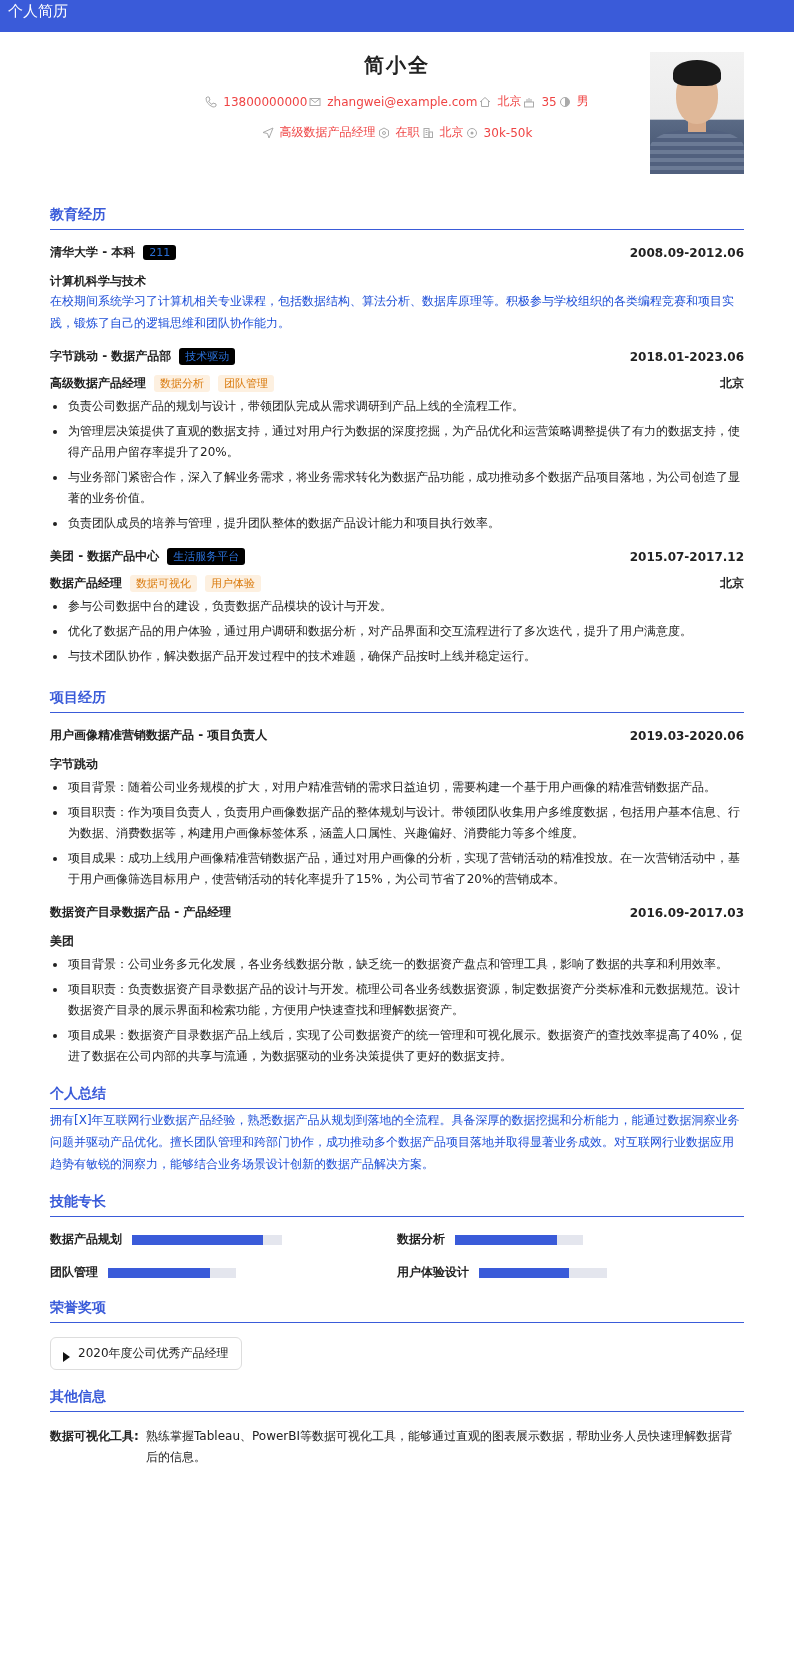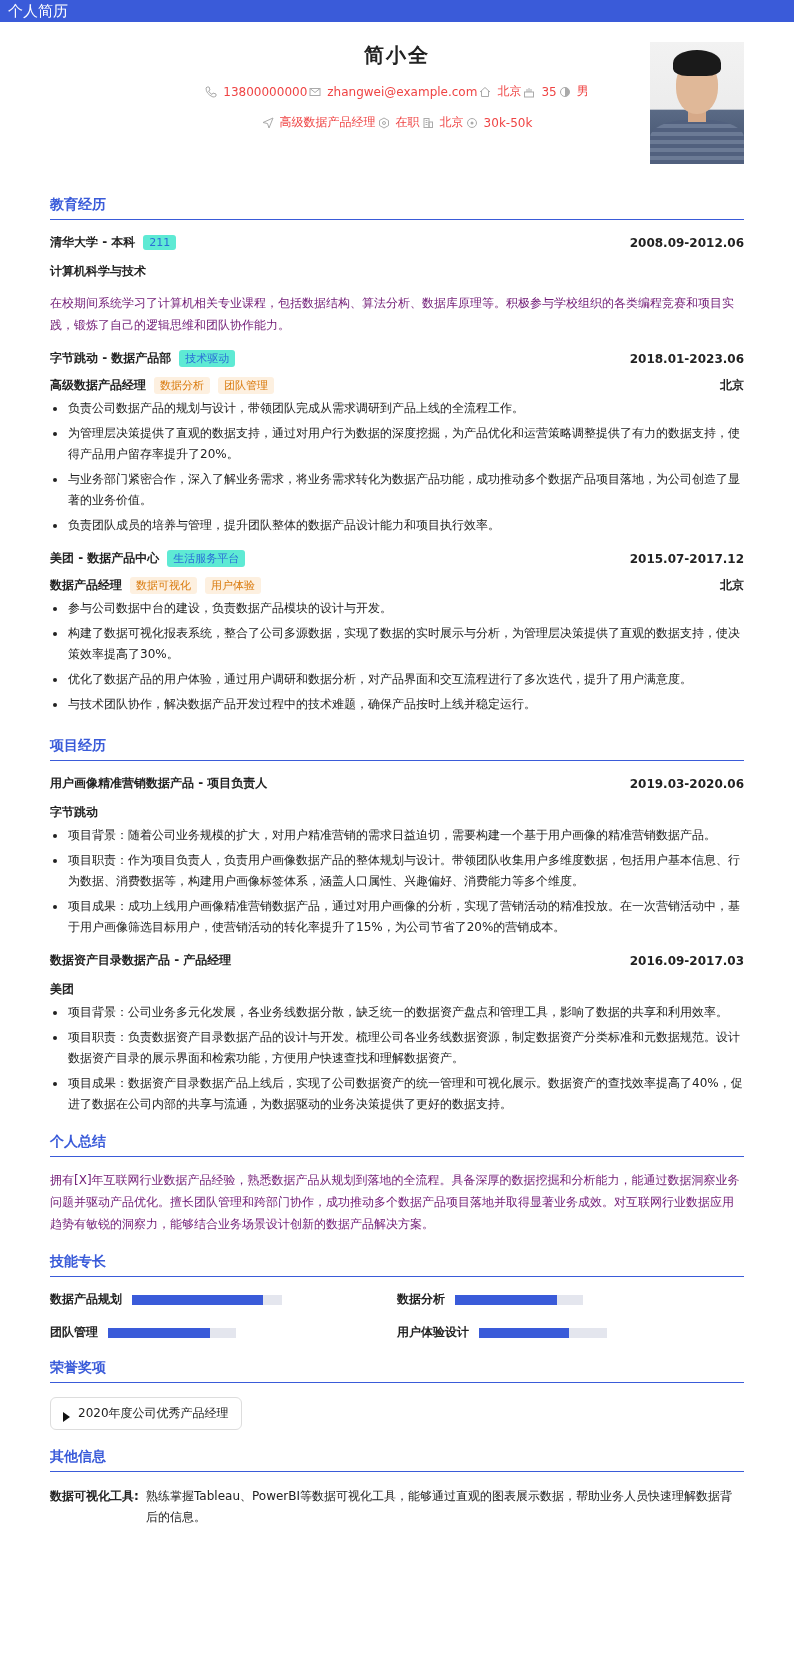--- a/index.html
+++ b/index.html
@@ -1,38 +1,38 @@
 <!DOCTYPE html>
 <html><head>
 <meta charset="utf-8">
 <style>
   * { box-sizing: border-box; margin: 0; padding: 0; }
   body { width: 794px; height: 1672px; background: #fff; font-family: "DejaVu Sans", "Liberation Sans", sans-serif; color: #222; font-size: 12px; overflow: hidden; }
-  .topbar { height: 22px; background: #3a5bd9; color: #fff; font-size: 15px; padding: 0 8px; line-height: 22px; }
+  .topbar { height: 32px; background: #3a5bd9; color: #fff; font-size: 15px; padding: 0 8px; line-height: 22px; }
   .wrap { padding: 0 50px; position: relative; }
   .header { position: relative; height: 160px; }
   .name { text-align: center; font-size: 20px; font-weight: bold; padding-top: 20px; letter-spacing: 2px; }
   .inforow { display: flex; justify-content: center; align-items: center; gap: 2px; font-size: 12px; color: #ef4444; margin-top: 14px; }
   .inforow2 { margin-top: 14px; }
   .info-item { display: flex; align-items: center; gap: 6px; }
   .ic { width: 12px; height: 12px; display: inline-flex; align-items: center; justify-content: center; color: #aaa; }
   .ic svg { width: 12px; height: 12px; }
   .photo { position: absolute; right: 0; top: 20px; width: 94px; height: 122px; background: linear-gradient(#f2f2f2 0%, #ececec 55%, #5a6a85 56%, #3f4e6a 100%); overflow: hidden; }
   .photo .face { position: absolute; left: 26px; top: 18px; width: 42px; height: 54px; background: #e0b898; border-radius: 45% 45% 48% 48%; }
   .photo .hair { position: absolute; left: 23px; top: 8px; width: 48px; height: 26px; background: #1a1a1a; border-radius: 50% 50% 30% 30%; }
   .photo .neck { position: absolute; left: 38px; top: 66px; width: 18px; height: 14px; background: #d6a988; }
   .photo .shirt { position: absolute; left: 0; top: 78px; width: 94px; height: 44px; background: repeating-linear-gradient(#51607e 0 4px, #6b7a95 4px 8px); border-radius: 40% 40% 0 0; }
   .section-title { color: #3a5bd9; font-size: 14px; font-weight: bold; border-bottom: 1px solid #3a5bd9; padding-bottom: 5px; margin-top: 18px; }
   .row { display: flex; justify-content: space-between; align-items: center; margin-top: 14px; font-weight: bold; font-size: 12px; }
   .row-left { display: flex; align-items: center; gap: 8px; }
   .tag { font-weight: normal; font-size: 11px; padding: 1px 6px; border-radius: 3px; }
-  .tag.blue { background: #5eead4; color: #2a6fd6; }
+  .tag.blue { background: #000000; color: #2a6fd6; }
   .tag.orange { background: #fdf0e0; color: #d9790b; }
   .sub { font-weight: bold; margin-top: 12px; font-size: 12px; }
-  .para { margin-top: 12px; line-height: 22px; font-size: 12px; color: #701a75; }
+  .para { margin-top: 0; line-height: 22px; font-size: 12px; color: #1d4ed8; }
   ul.bullets { list-style: none; margin-top: 4px; }
   ul.bullets li { position: relative; padding-left: 18px; line-height: 21px; margin-top: 4px; font-size: 12px; }
   ul.bullets li::before { content: ""; position: absolute; left: 3px; top: 9px; width: 4px; height: 4px; background: #222; border-radius: 50%; }
   .skills { display: grid; grid-template-columns: 1fr 1fr; row-gap: 16px; margin-top: 14px; }
   .skill { display: flex; align-items: center; gap: 10px; font-weight: bold; font-size: 12px; }
   .bar { height: 10px; background: #e4e6ee; position: relative; }
   .bar .fill { position: absolute; left: 0; top: 0; bottom: 0; background: #3a5bd9; }
   .award { display: inline-flex; align-items: flex-end; gap: 8px; margin-top: 14px; border: 1px solid #ddd; border-radius: 6px; padding: 7px 12px; font-size: 12px; }
   .tri { width: 0; height: 0; border-left: 7px solid #111; border-top: 5px solid transparent; border-bottom: 5px solid transparent; }
   .other { display: flex; margin-top: 14px; line-height: 21px; }
@@ -186,21 +186,20 @@
     <div class="row" style="margin-top:10px">
       <div class="row-left">
         <span>数据产品经理</span>
         <span class="tag orange">数据可视化</span>
         <span class="tag orange">用户体验</span>
       </div>
       <span>北京</span>
     </div>
     <ul class="bullets">
       <li>参与公司数据中台的建设，负责数据产品模块的设计与开发。</li>
-      <li>构建了数据可视化报表系统，整合了公司多源数据，实现了数据的实时展示与分析，为管理层决策提供了直观的数据支持，使决策效率提高了30%。</li>
       <li>优化了数据产品的用户体验，通过用户调研和数据分析，对产品界面和交互流程进行了多次迭代，提升了用户满意度。</li>
       <li>与技术团队协作，解决数据产品开发过程中的技术难题，确保产品按时上线并稳定运行。</li>
     </ul>
   </div>
 
   
   <div class="section-title" style="margin-top:22px">项目经历</div>
 
   <div>
     <div class="row">

